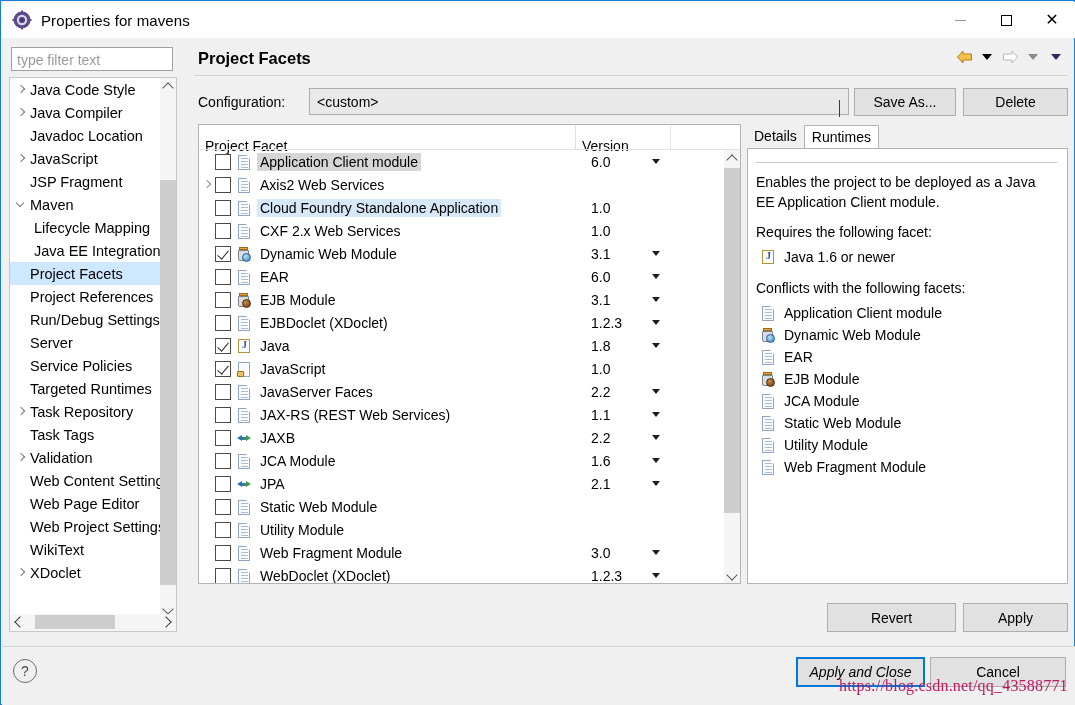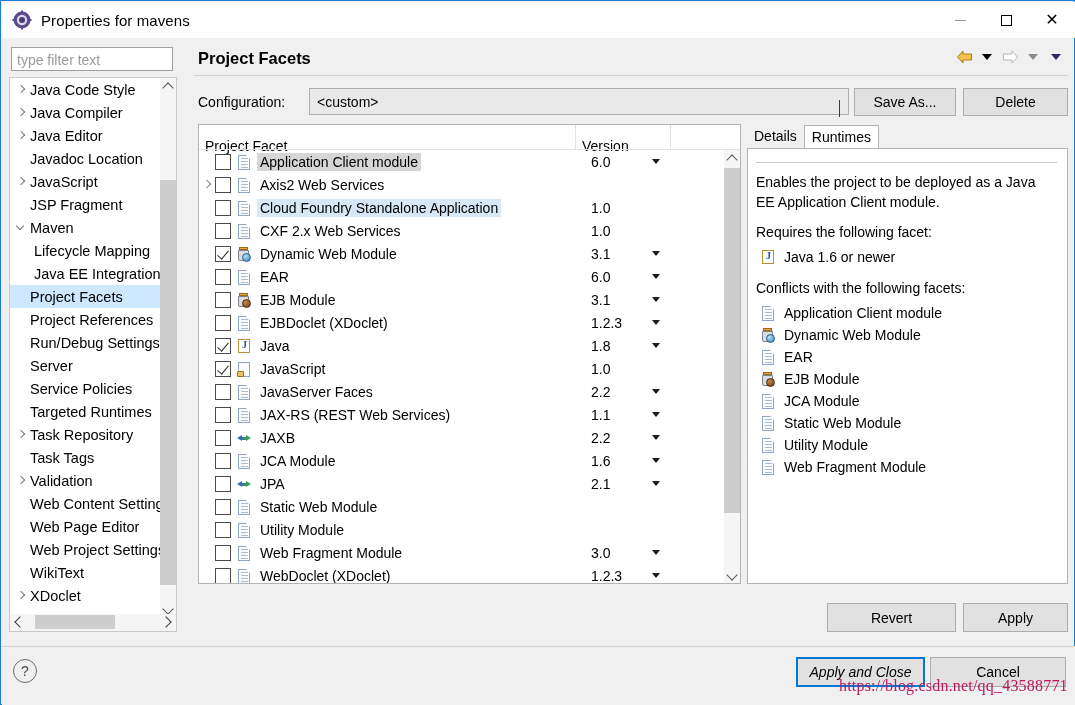--- a/index.html
+++ b/index.html
@@ -222,24 +222,20 @@
     <div class="tree-list" id="tree-list">
         <div class="tree-item">
           <span class="tw arrow"></span>
           <span class="tlabel">Java Code Style</span>
         </div>
         <div class="tree-item">
           <span class="tw arrow"></span>
           <span class="tlabel">Java Compiler</span>
         </div>
         <div class="tree-item">
-          <span class="tw arrow"></span>
-          <span class="tlabel">Java Editor</span>
-        </div>
-        <div class="tree-item">
           <span class="tw"></span>
           <span class="tlabel">Javadoc Location</span>
         </div>
         <div class="tree-item">
           <span class="tw arrow"></span>
           <span class="tlabel">JavaScript</span>
         </div>
         <div class="tree-item">
           <span class="tw"></span>
           <span class="tlabel">JSP Fragment</span>

